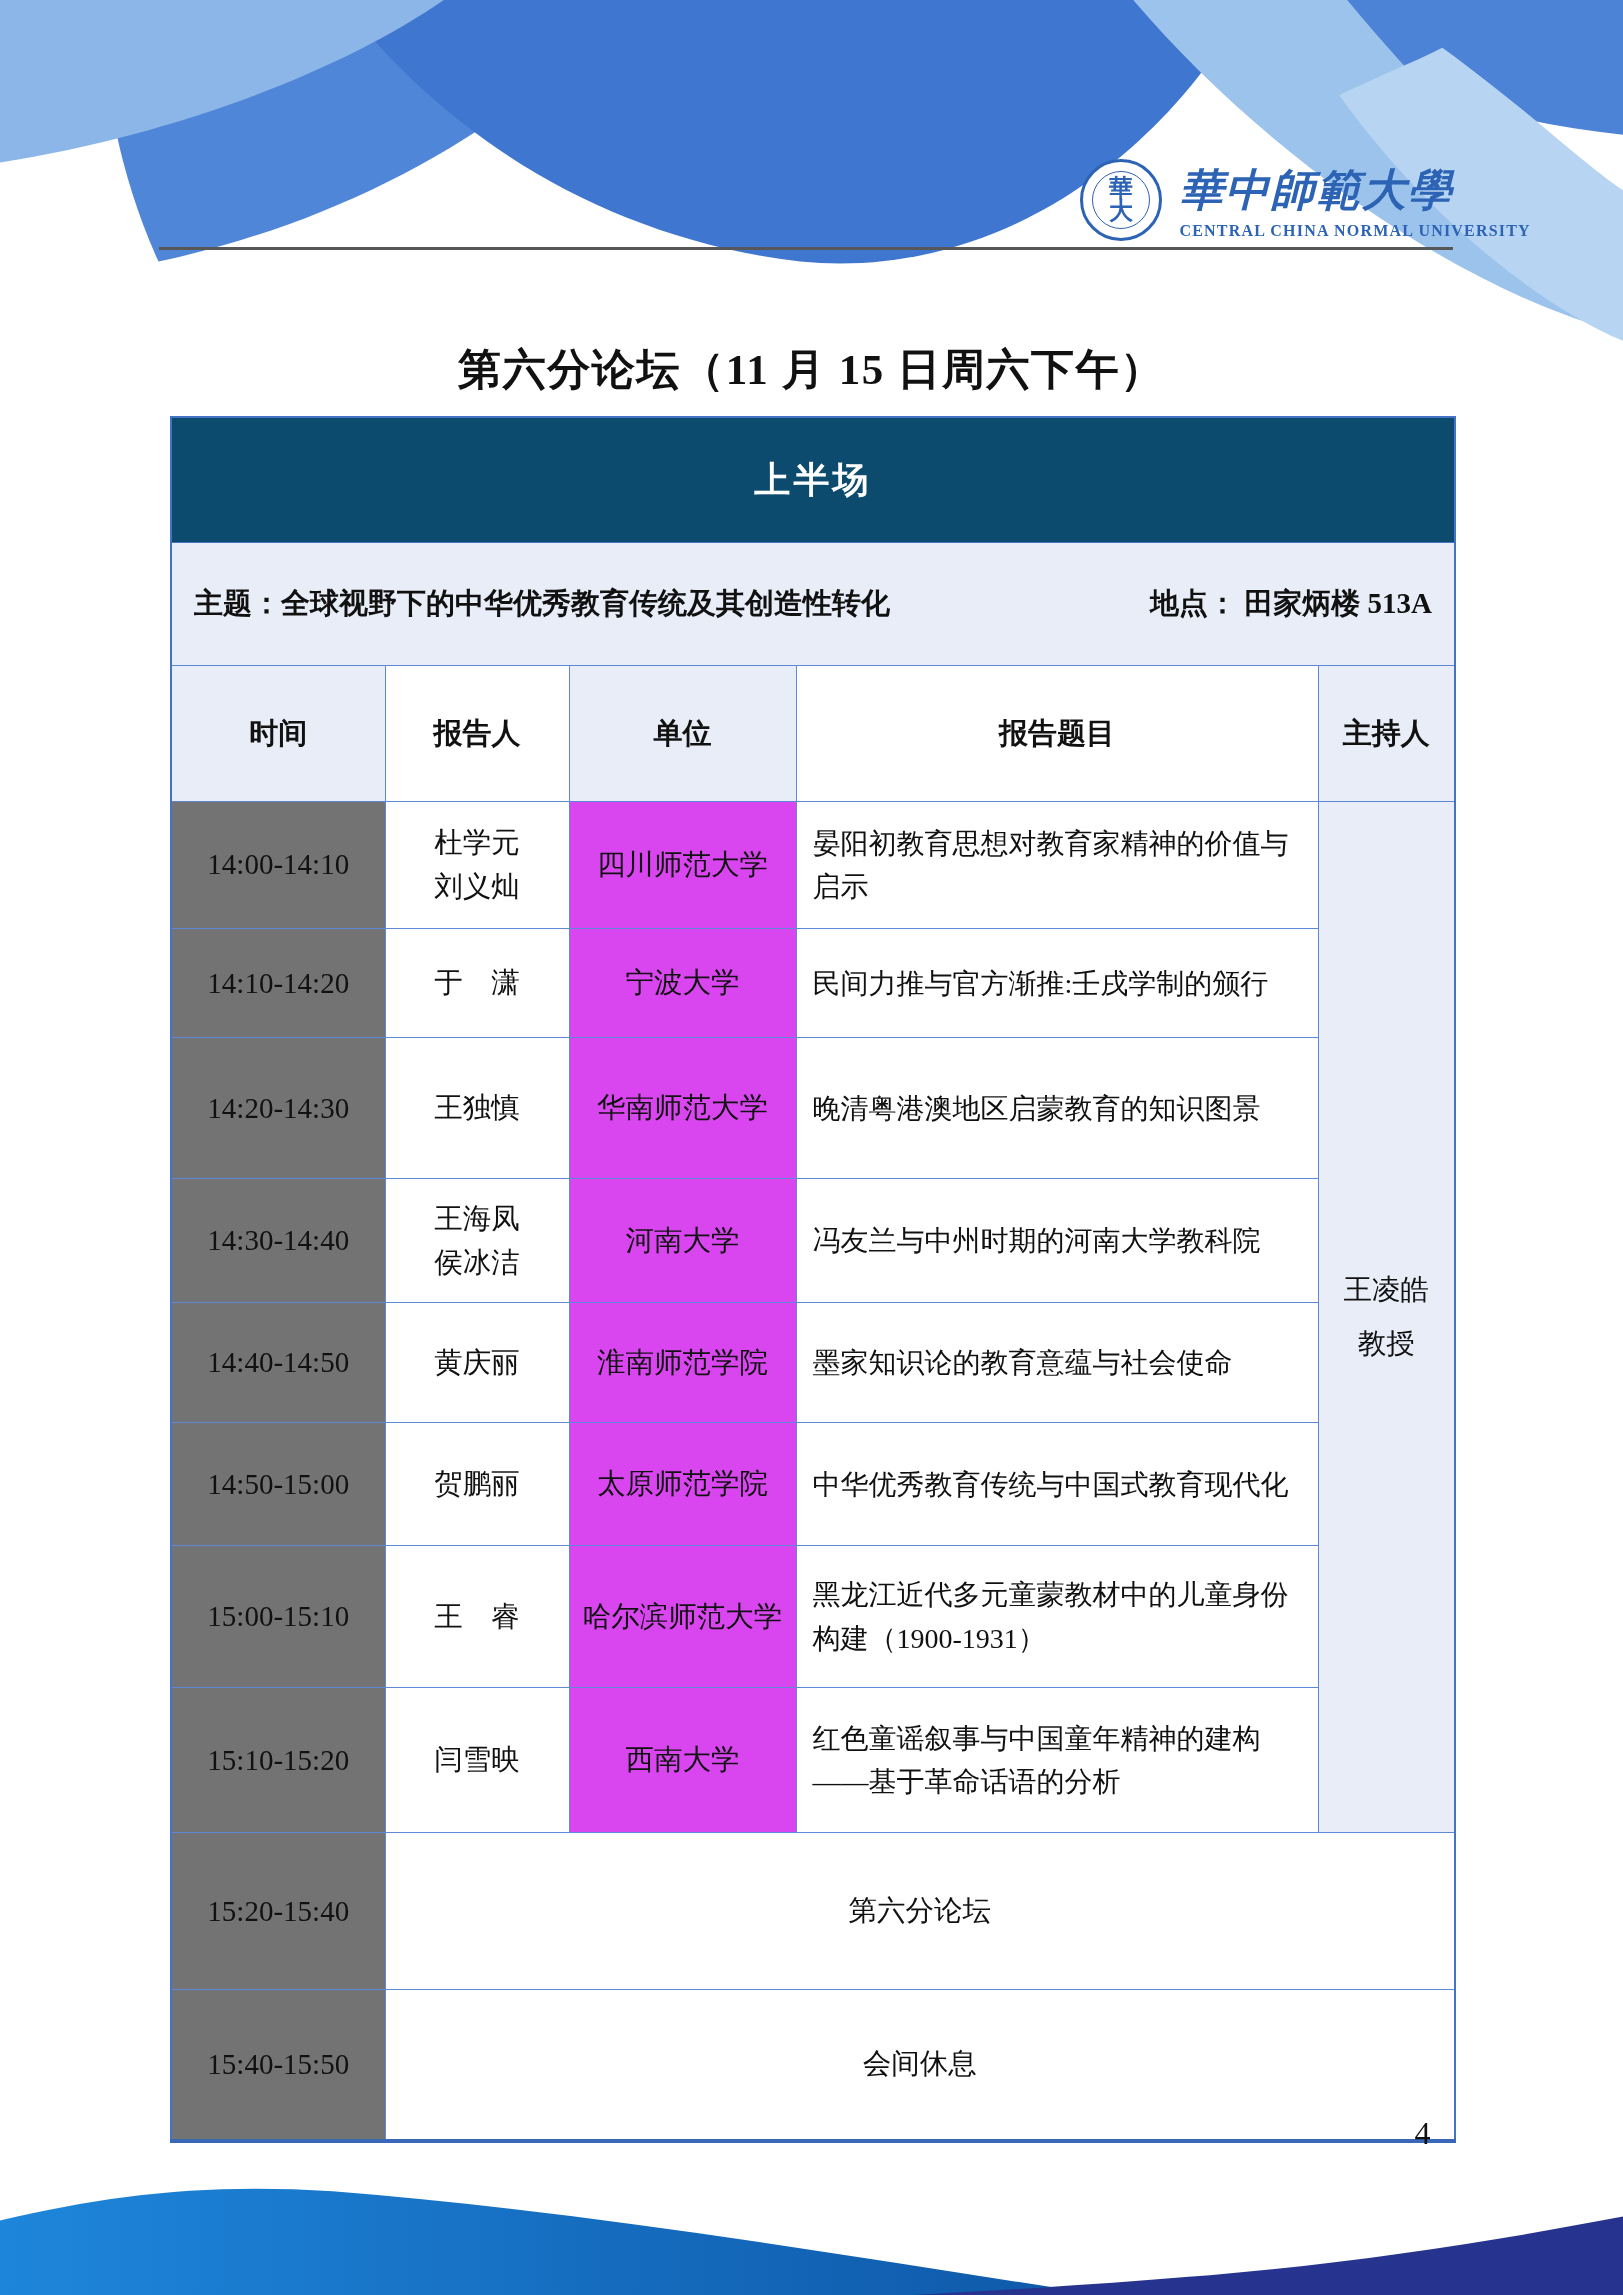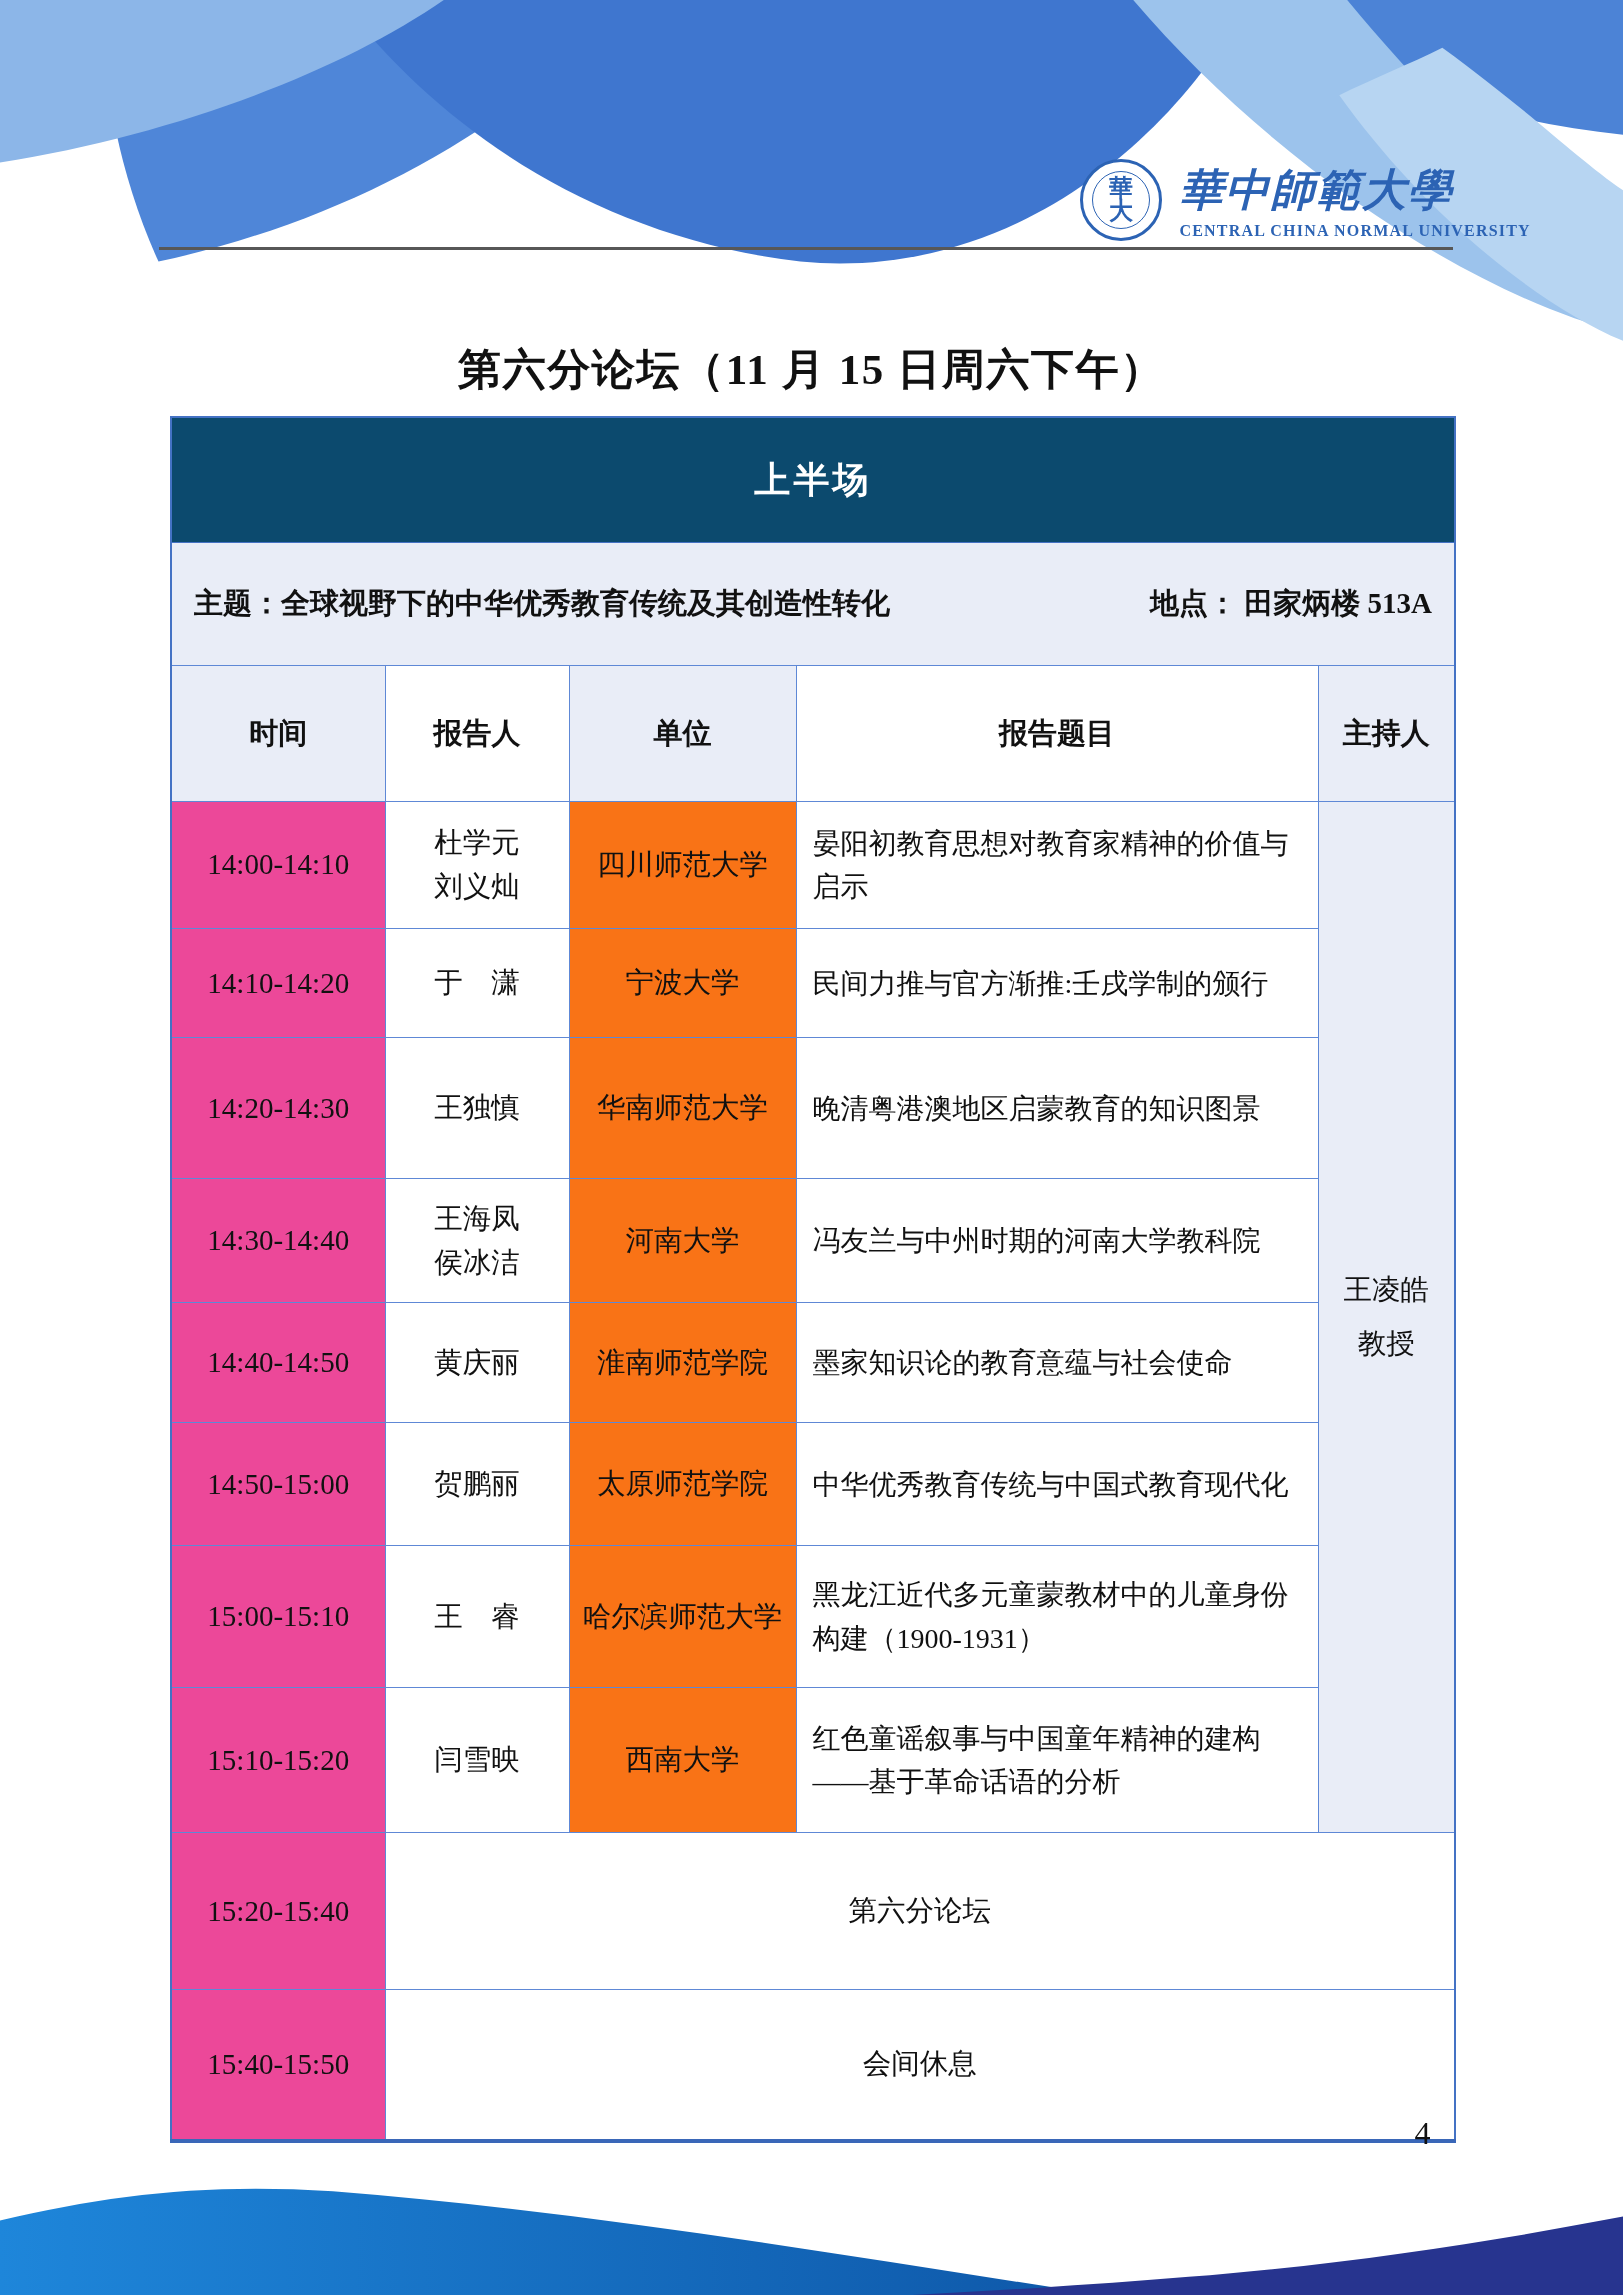--- a/index.html
+++ b/index.html
@@ -66,23 +66,23 @@
     font-family:Liberation Sans, sans-serif;
     font-size:36px;font-weight:bold;letter-spacing:3.2px;
   }
   td.theme-cell{background:#e9edf7;padding:0 22px;}
   .theme-flex{
     display:flex;justify-content:space-between;align-items:center;width:100%;
     font-weight:bold;font-size:29px;white-space:nowrap;
   }
   .tbl th{font-weight:bold;background:#e9edf7;font-size:29px;}
   .tbl th.col-white{background:#ffffff;}
-  td.c-time{background:#ec4899;font-size:29px;}
+  td.c-time{background:#737373;font-size:29px;}
   td.c-speaker{background:#ffffff;white-space:pre-line;}
-  td.c-unit{background:#f97316;}
+  td.c-unit{background:#d946ef;}
   td.c-topic{background:#ffffff;text-align:left;padding:20px 16px;font-size:28px;}
   td.c-mod{background:#e9edf7;}
   .mod-line{line-height:1.9;font-size:28.5px;}
   td.c-span{background:#ffffff;}
 
   
   .page-num{position:absolute;left:1391px;top:2115px;width:63px;text-align:center;font-size:32px;}
 </style>
 </head>
 <body>

